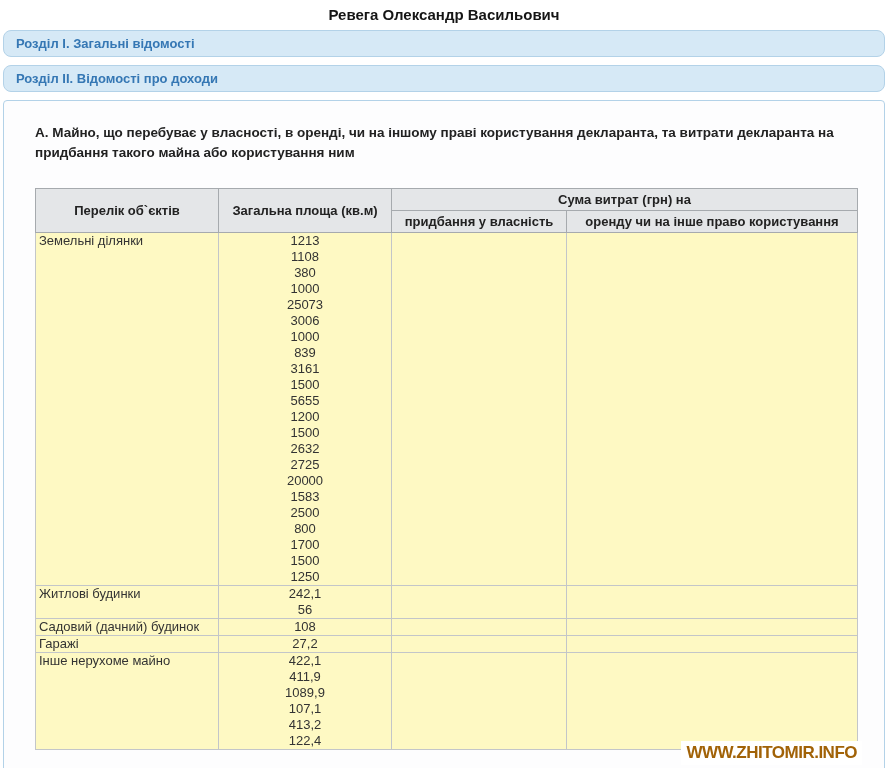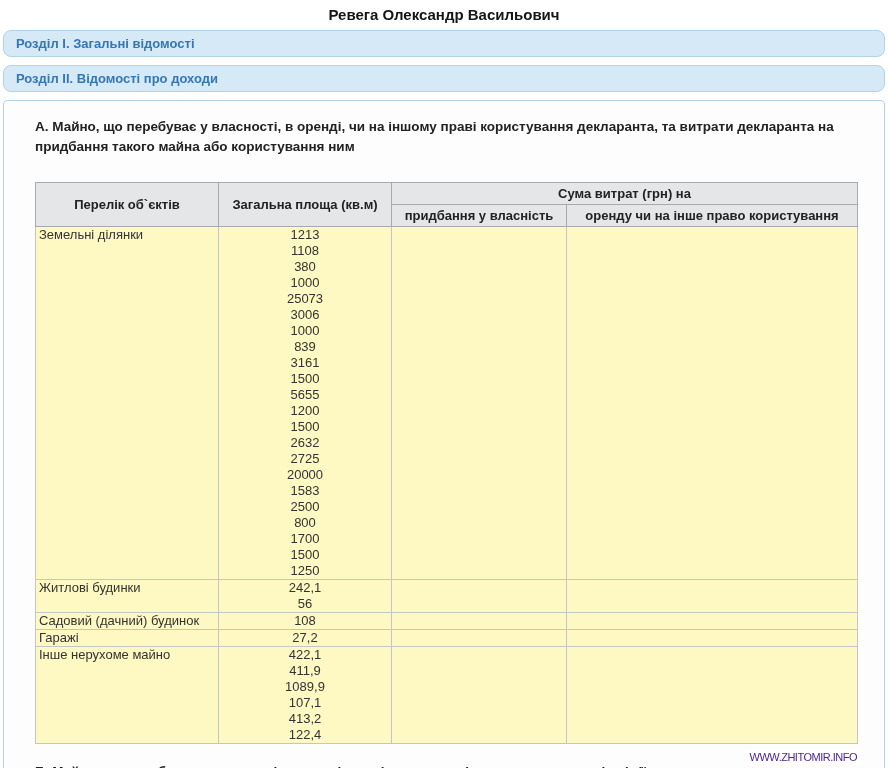--- a/index.html
+++ b/index.html
@@ -44,21 +44,21 @@
     border-bottom: 1px solid #dcebf5;
     border-radius: 3px 3px 0 0;
     margin-bottom: 0;
   }
   .panel-body { padding: 8px 30px 10px 31px; }
   .section-heading {
     font-size: 13.5px;
     font-weight: bold;
     color: #222;
     line-height: 20px;
-    margin: 8px 0 6px 0;
+    margin: 14px 0 6px 0;
     width: 824px;
   }
   .heading-b { margin: 18px 0 4px 0; }
   table.decl-table {
     border-collapse: collapse;
     table-layout: fixed;
     width: 822px;
     font-size: 13px;
     margin-top: 25px;
   }
@@ -82,23 +82,23 @@
   }
   table.decl-table { border: 1px solid #9aa0a6; }
   .obj-cell { text-align: left; font-size: 13px; line-height: 16px; color: #333; }
   .area-cell { text-align: center; }
   .area-line { line-height: 16px; font-size: 13px; color: #333; text-align: center; }
   .watermark {
     position: absolute;
     right: 26px;
     bottom: 3px;
     background: #ffffff;
-    color: #4c1d95;
-    font-weight: normal;
-    font-size: 11px;
+    color: #a16207;
+    font-weight: bold;
+    font-size: 17px;
     letter-spacing: -0.5px;
     padding: 2px 5px;
     z-index: 10;
     font-family: "Liberation Sans", sans-serif;
   }
 </style>
 </head>
 <body>
 
 <div class="page-title">Ревега Олександр Васильович</div>

